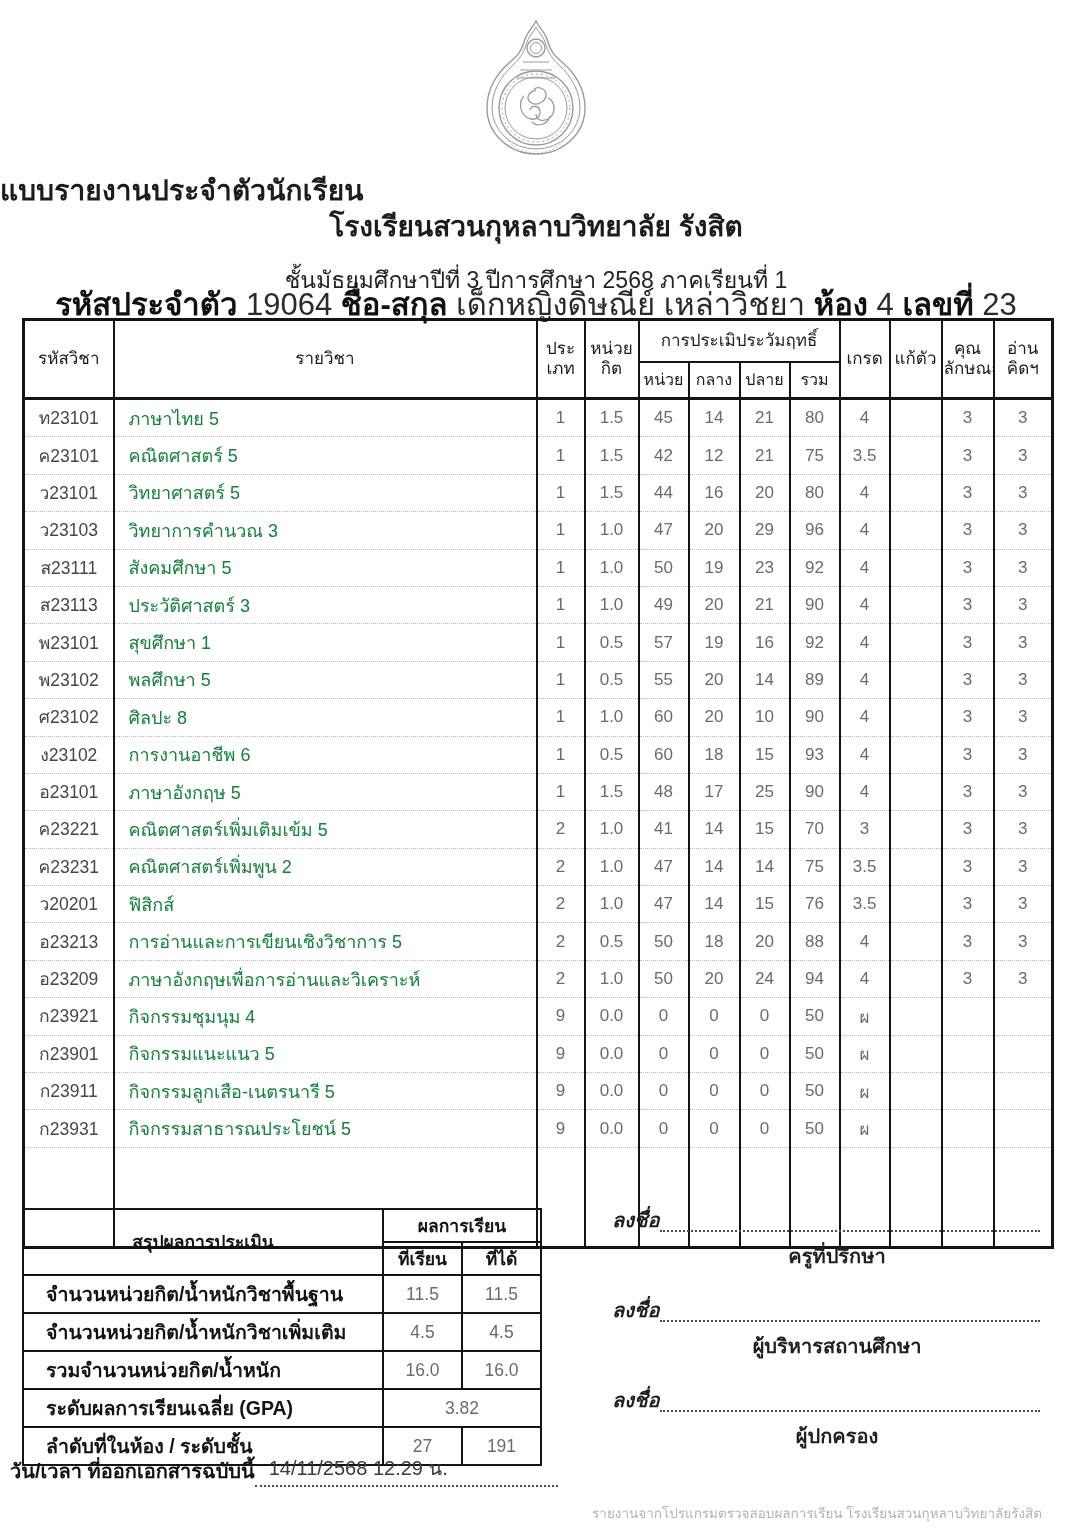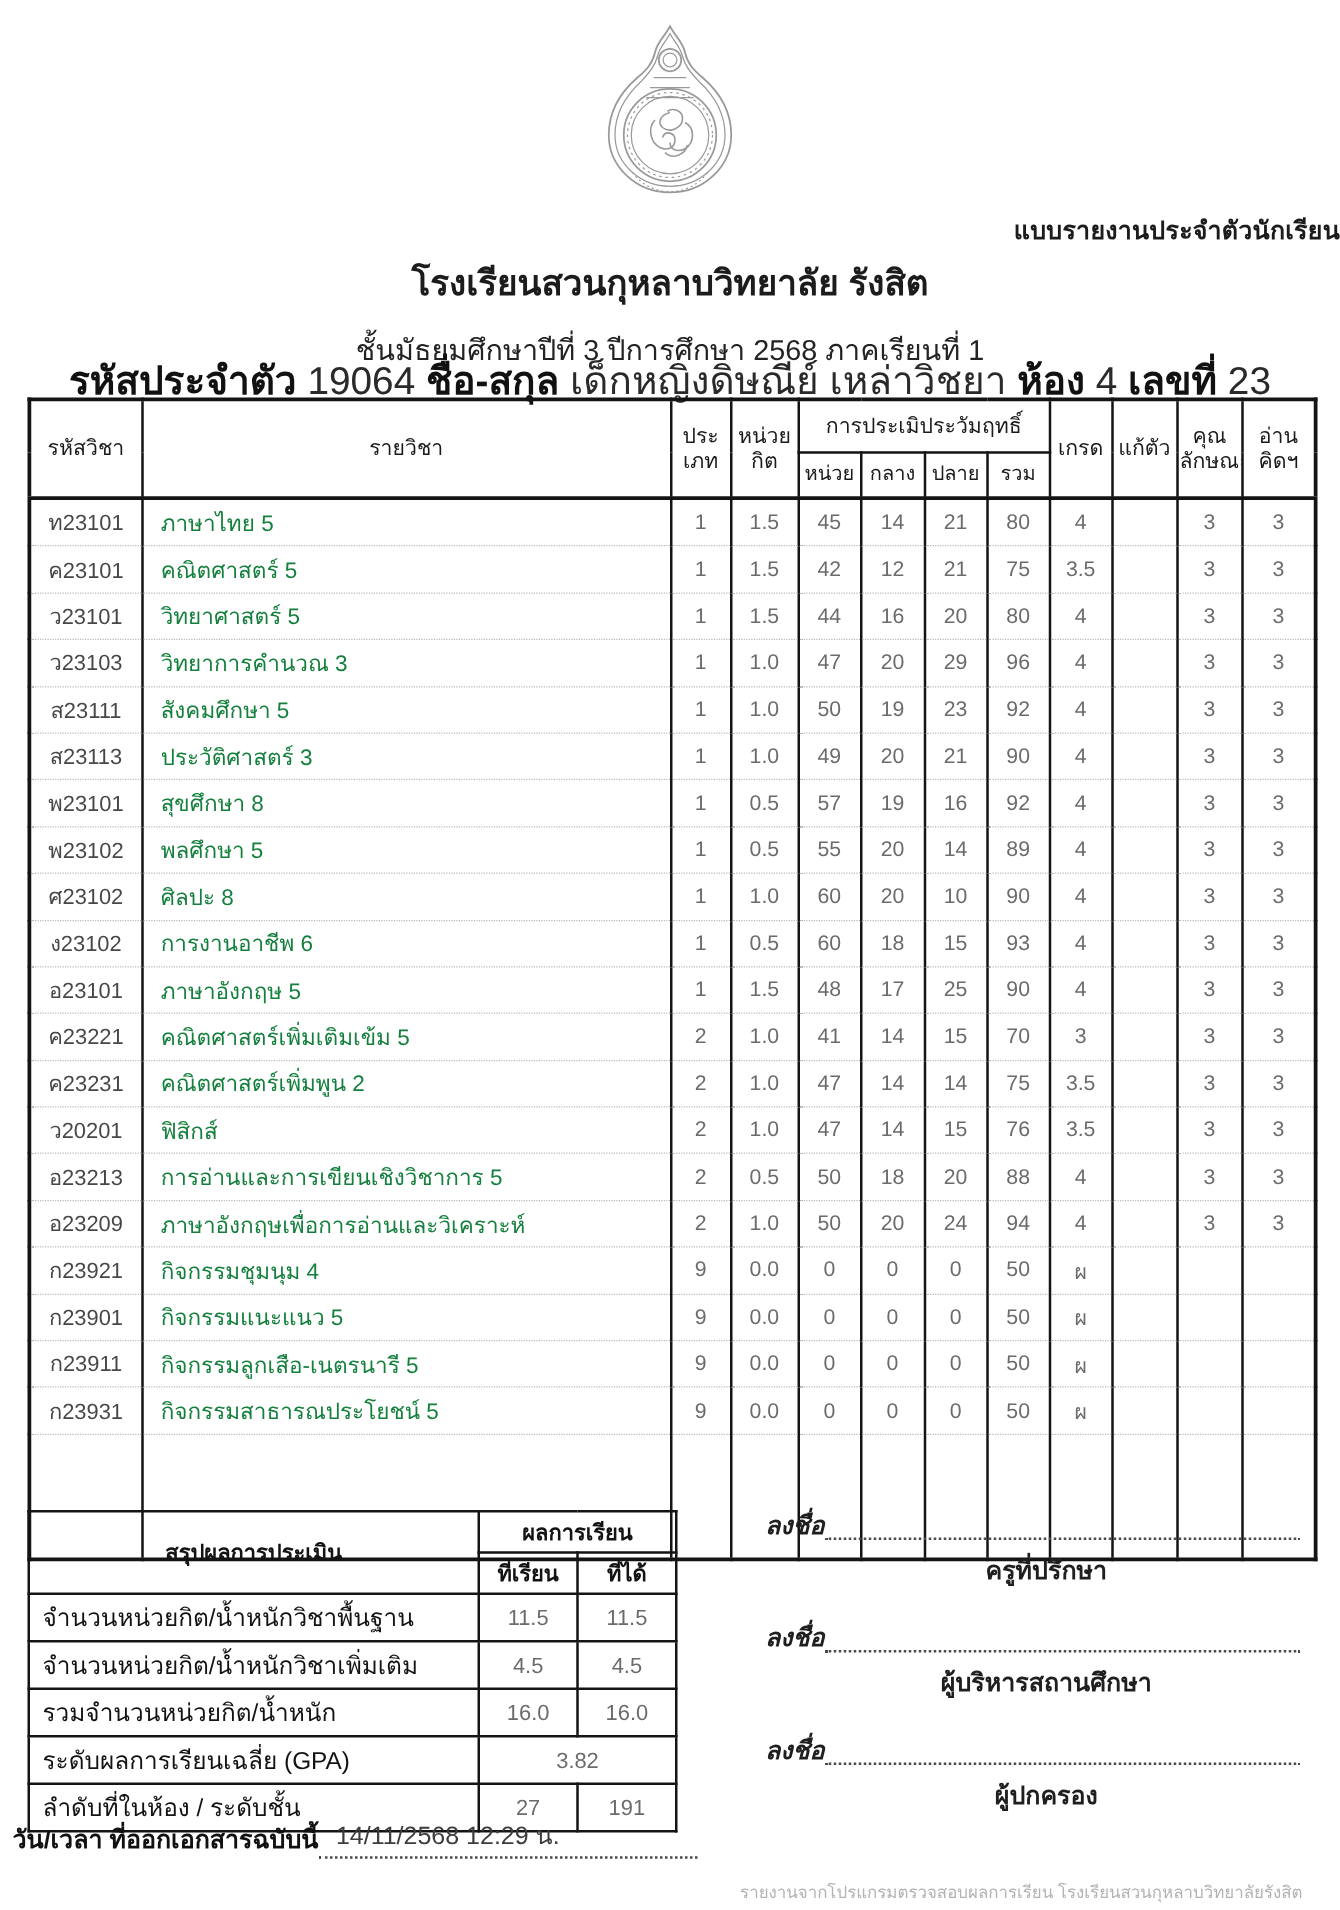--- a/index.html
+++ b/index.html
@@ -2,22 +2,22 @@
 <html><head>
 <meta charset="utf-8">
 <style>
   html,body{margin:0;padding:0;background:#ffffff;}
   .page{
     position:relative;width:1072px;height:1528px;background:#fff;overflow:hidden;
     font-family:"Liberation Sans","DejaVu Sans",sans-serif;color:#222;
   }
   
   .emblem{position:absolute;left:476px;top:18px;width:120px;height:142px;}
-  .title1{position:absolute;left:0;top:168px;width:1072px;text-align:right;
-          font-size:20px;font-weight:700;color:#1c1c1c;letter-spacing:.2px;}
+  .title1{position:absolute;left:0;top:168px;width:1072px;text-align:left;
+          font-size:28px;font-weight:700;color:#1c1c1c;letter-spacing:.2px;}
   .title2{position:absolute;left:0;top:204px;width:1072px;text-align:center;
           font-size:28px;font-weight:700;color:#1c1c1c;}
   .line3{position:absolute;left:0;top:262px;width:1072px;text-align:center;
          font-size:23px;font-weight:400;color:#232323;}
   .line4{position:absolute;left:0;top:279px;width:1072px;text-align:center;
          font-size:31px;font-weight:400;color:#2a2a2a;}
   .line4 b{font-weight:700;color:#111;}
   
   table{border-collapse:collapse;table-layout:fixed;}
   .grades{position:absolute;left:22px;top:318px;width:1029px;border:3px solid #141414;}
@@ -31,22 +31,22 @@
   .grades tbody td{height:34.4px;border-bottom:1.5px dotted #bcbcbc;
     font-size:17px;color:#6b6b6b;}
   .grades tbody td.code{color:#474747;font-size:17.5px;}
   .grades tbody td.subject{text-align:left;padding-left:14px;color:#15803d;font-size:18px;}
   .grades tbody tr.filler td{height:96px;border-bottom:none;}
   
   .summary{position:absolute;left:22px;top:1208px;width:518px;border:2.5px solid #141414;}
   .summary th,.summary td{border:2px solid #141414;vertical-align:middle;text-align:center;}
   .summary thead th{font-size:17.5px;font-weight:700;color:#131313;height:29px;}
   .summary td{height:34px;font-size:17.5px;color:#6b6b6b;}
-  .summary td.lbl{font-weight:400;color:#131313;font-size:19.5px;text-align:left;
-                  padding-left:10px;white-space:nowrap;}
+  .summary td.lbl{font-weight:700;color:#131313;font-size:19.5px;text-align:left;
+                  padding-left:22px;white-space:nowrap;}
   
   .signatures{position:absolute;left:612px;top:1212px;width:428px;}
   .sigblock{margin-bottom:30px;}
   .sigrow{display:flex;align-items:flex-end;height:24px;font-style:italic;}
   .siglabel{font-size:20px;font-weight:600;color:#1f1f1f;flex:0 0 auto;}
   .sigline{flex:1 1 auto;border-bottom:2px dotted #4a4a4a;height:1px;margin-bottom:4px;}
   .sigrole{margin-left:60px;width:330px;text-align:center;font-size:20px;
            font-weight:600;color:#1f1f1f;margin-top:4px;}
   
   .dateline{position:absolute;left:10px;top:1452px;width:548px;display:flex;align-items:flex-end;}
@@ -224,21 +224,21 @@
       <td>21</td>
       <td>90</td>
       <td>4</td>
       <td></td>
       <td>3</td>
       <td>3</td>
     </tr>
 
     <tr>
       <td class="code">พ23101</td>
-      <td class="subject">สุขศึกษา 8</td>
+      <td class="subject">สุขศึกษา 1</td>
       <td>1</td>
       <td>0.5</td>
       <td>57</td>
       <td>19</td>
       <td>16</td>
       <td>92</td>
       <td>4</td>
       <td></td>
       <td>3</td>
       <td>3</td>

